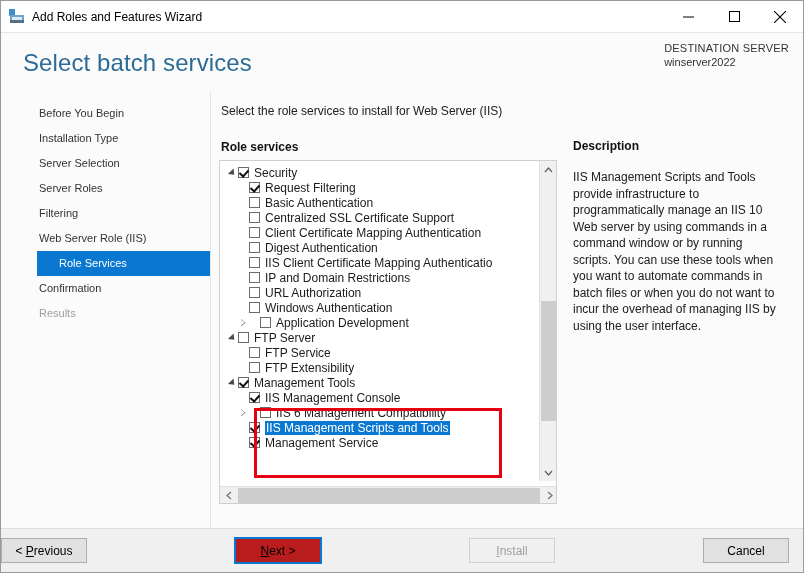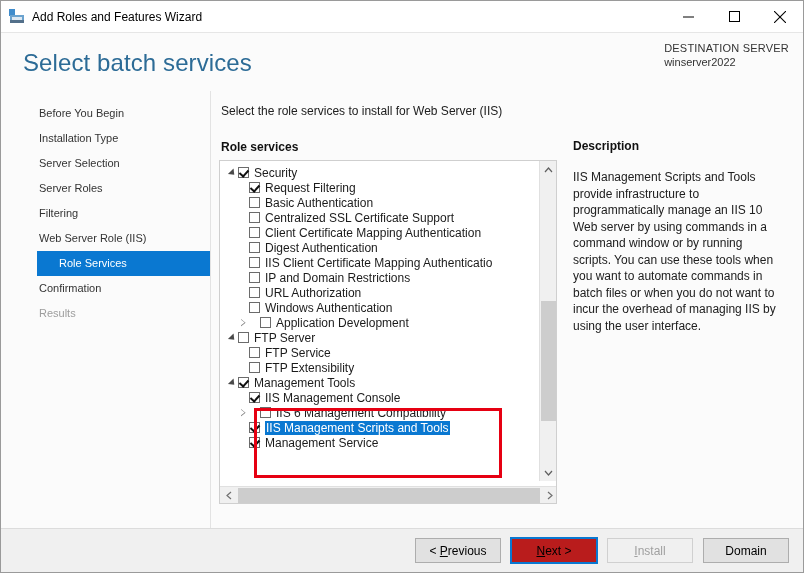--- a/index.html
+++ b/index.html
@@ -212,22 +212,22 @@
   #desc-body {
     font-size: 12px; color: #202020; line-height: 16.5px;
     width: 205px;
     margin-top: 16px;
   }
 
   
   #footer {
     flex: 0 0 44px;
     background: #f0f0f0; border-top: 1px solid #dcdcdc;
-    display: flex; align-items: center; justify-content: flex-end;
-    padding-right: 14px; gap: 10px; padding-left: 8px;
+    display: flex; align-items: center; justify-content: space-between;
+    padding-right: 14px; gap: 10px;
   }
   .btn {
     width: 86px; height: 25px;
     font-size: 12px; color: #000;
     background: #e1e1e1; border: 1px solid #adadad;
     display: flex; align-items: center; justify-content: center;
     font-family: "Liberation Sans", sans-serif;
   }
   .btn.focus { border: 1px solid #0a78d1; outline: 1px solid #0a78d1; background:#b91c1c; }
   .btn.disabled { color: #a0a0a0; background: #f0f0f0; border-color: #d0d0d0; }
@@ -430,16 +430,16 @@
     <div class="btn">
       <span>&lt; <u>P</u>revious</span>
     </div>
     <div class="btn focus">
       <span><u>N</u>ext &gt;</span>
     </div>
     <div class="btn disabled">
       <span><u>I</u>nstall</span>
     </div>
     <div class="btn">
-      <span>Domain</span>
+      <span>Cancel</span>
     </div>
   </div>
 </div>
 
 </body></html>

